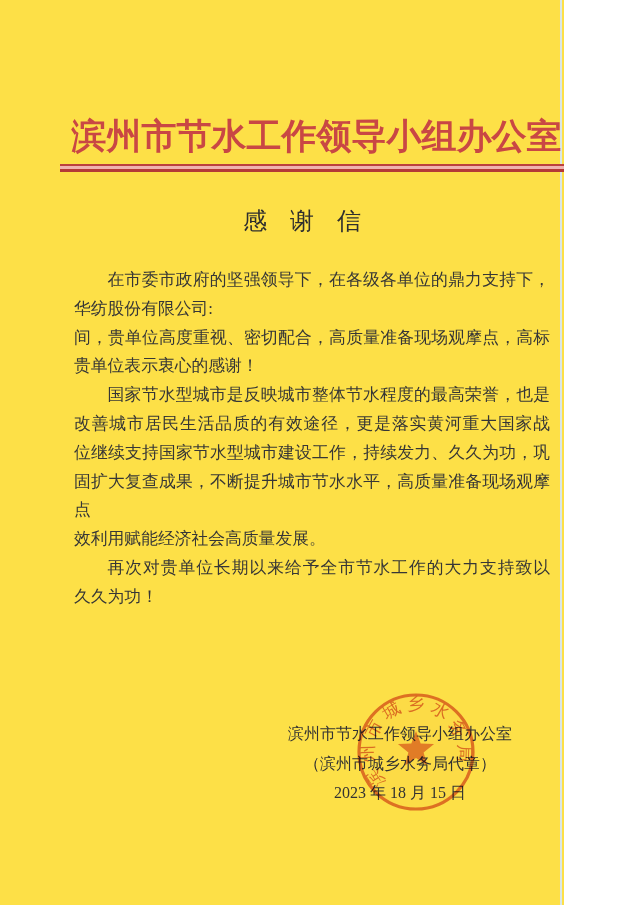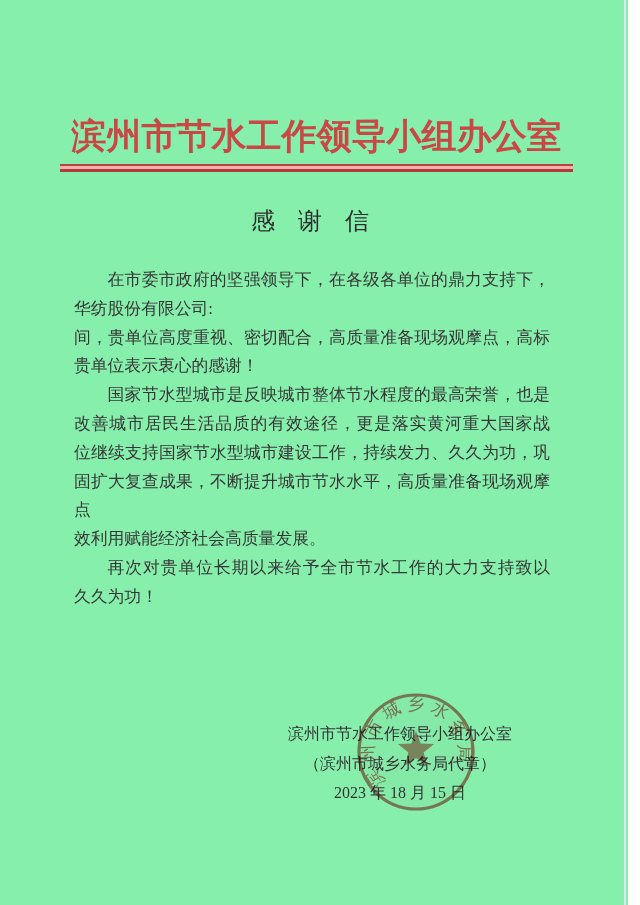--- a/index.html
+++ b/index.html
@@ -1,22 +1,21 @@
 <!DOCTYPE html>
 <html><head>
 <meta charset="utf-8">
 <style>
   html,body{margin:0;padding:0;background:#ffffff;}
   .page{
     position:relative;
-    width:616px;height:905px;
-    background:#86efac;
+    width:564px;height:905px;
+    background:#fde047;
     overflow:hidden;
     font-family:"Liberation Serif","DejaVu Serif",serif;
-    padding-left:12px;
   }
   
   .scan-edge{
     position:absolute;top:0;right:2px;width:2px;height:905px;
     background:#d9e6e7;
   }
   
   .letterhead{
     position:absolute;top:113px;left:60px;width:513px;
     text-align:center;
@@ -26,21 +25,21 @@
     white-space:nowrap;
   }
   .red-rule{
     position:absolute;top:164px;left:60px;width:513px;height:8px;
     background:linear-gradient(to bottom,
       #bc413e 0px,#bc413e 2px,
       #f0b3b0 2px,#f0b3b0 5px,
       #b43a37 5px,#b43a37 8px);
   }
   .doc-title{
-    position:absolute;top:205px;left:56px;width:513px;
+    position:absolute;top:205px;left:48px;width:513px;
     text-align:center;
     font-size:24px;color:#2e2e2e;
     letter-spacing:5px;word-spacing:7px;
     white-space:nowrap;
   }
   .body-text{
     position:absolute;top:266px;left:74px;width:476px;
     font-size:16.8px;line-height:28.8px;color:#363636;
   }
   .body-line{white-space:nowrap;}

